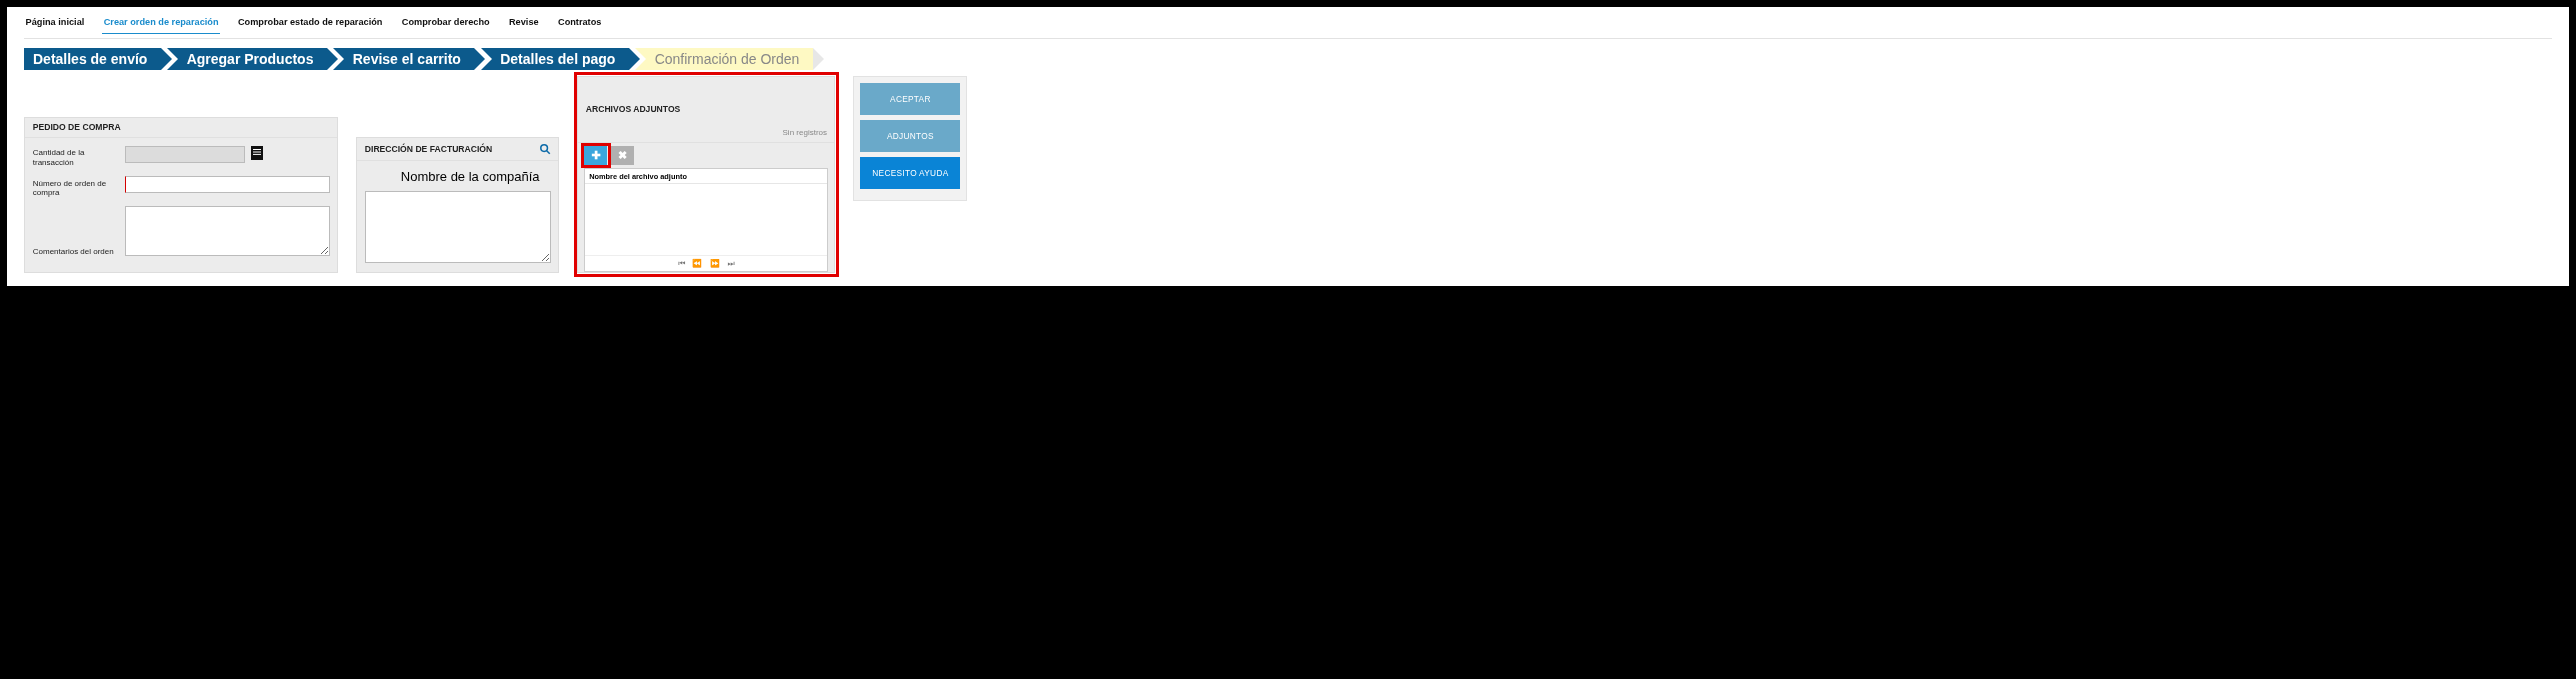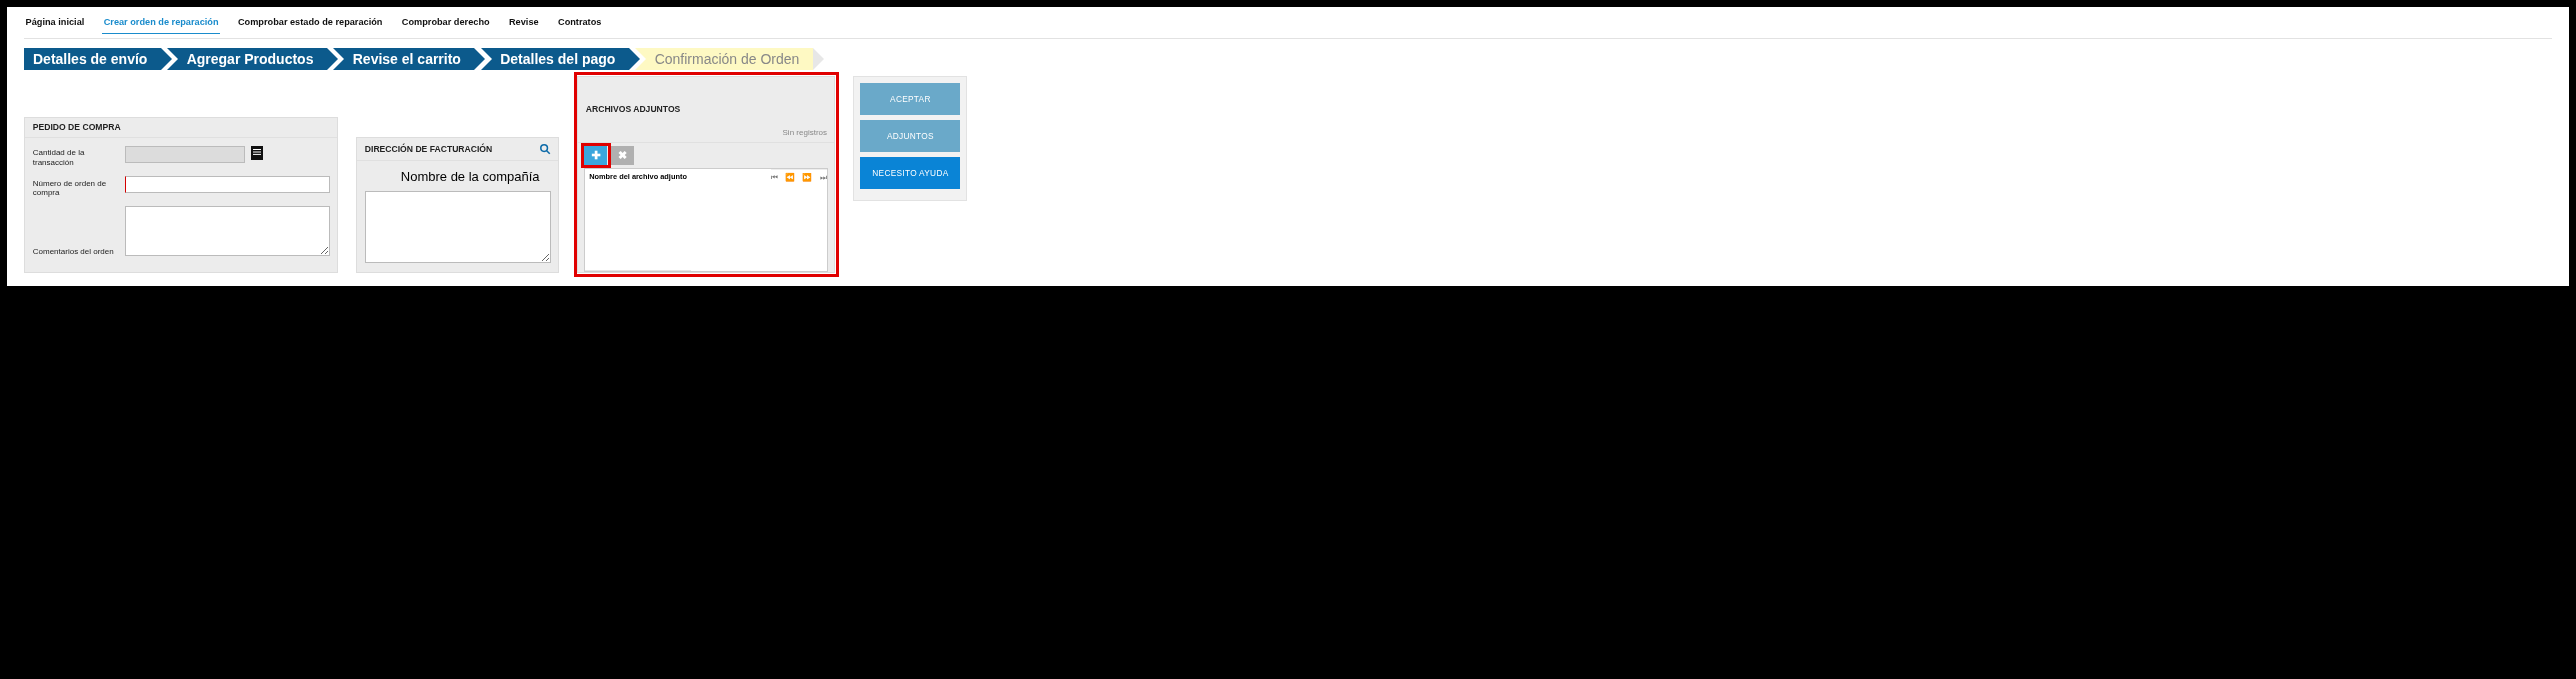--- a/index.html
+++ b/index.html
@@ -175,21 +175,21 @@
       top: -3.7px; left: -3.7px; right: -3.7px; bottom: -3.7px;
       border: 3.1px solid #e00000;
       z-index: 6;
     }
     .attach-list {
       margin: 0 6.1px;
       border: 0.6px solid #ccc;
       background: #fff;
       height: 104px;
       display: flex;
-      flex-direction: row;
+      flex-direction: column;
     }
     .attach-header {
       font-size: 7.4px;
       font-weight: bold;
       padding: 2.5px 3.7px;
       border-bottom: 0.6px solid #e6e6e6;
     }
     .attach-body { flex: 1; }
     .attach-pager {
       display: flex;

